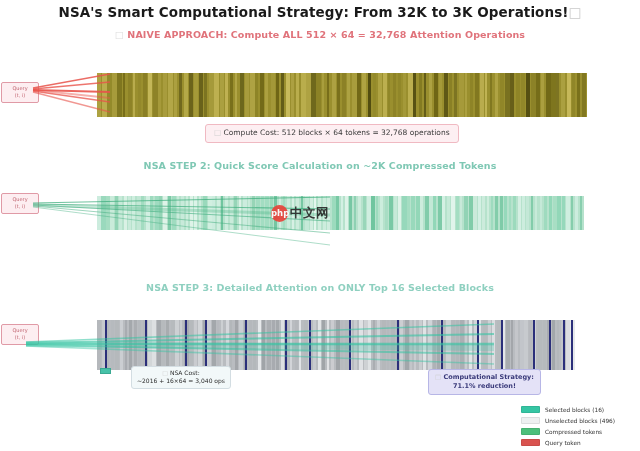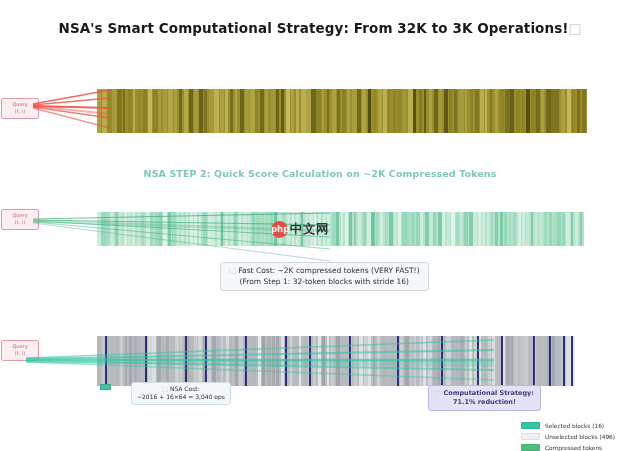--- a/index.html
+++ b/index.html
@@ -4,37 +4,37 @@
 <style>
   * { box-sizing: border-box; }
   html, body { margin:0; padding:0; }
   body {
     width:640px; height:451px;
     background:#ffffff;
     font-family:"DejaVu Sans","Liberation Sans",sans-serif;
     position:relative;
     overflow:hidden;
   }
-  .stage { position:absolute; inset:0;margin-top:16px; }
+  .stage { position:absolute; inset:0; }
 
   
   .title {
     position:absolute; top:4px; left:0; width:640px;
     text-align:center;
     font-size:13.5px; font-weight:bold; color:#1a1a1a;
     letter-spacing:0.1px;
   }
   .title .glyph { color:#c9c9c9; font-weight:normal; }
 
   .step-head {
     position:absolute; width:640px; text-align:center;
     font-size:9.5px; font-weight:bold; letter-spacing:0.1px;
   }
   #head1 { top:29px; color:#e0737b; }
-  #head2 { top:152px; color:#7fc8b4; }
+  #head2 { top:160px; color:#7fc8b4; }
   #head3 { top:282px; color:#8fd0c0; }
   .step-head .glyph { color:#dcdcdc; font-weight:normal; }
 
   
   .query-box {
     position:absolute;
     border:1px solid #e09aa6;
     background:#fdeef1;
     border-radius:2px;
     text-align:center;
@@ -132,22 +132,29 @@
 </style>
 </head>
 <body>
 
 <div class="stage">
 
   <div class="title">
     <span>NSA's Smart Computational Strategy: From 32K to 3K Operations!</span><span class="glyph">□</span>
   </div>
 
+  <div class="step-head" id="head1">
+    <span class="glyph">□</span>
+    <span>NAIVE APPROACH: Compute ALL 512 × 64 = 32,768 Attention Operations</span>
+  </div>
   <div class="step-head" id="head2">
     <span>NSA STEP 2: Quick Score Calculation on ~2K Compressed Tokens</span>
+  </div>
+  <div class="step-head" id="head3">
+    <span>NSA STEP 3: Detailed Attention on ONLY Top 16 Selected Blocks</span>
   </div>
 
   <div class="query-box" id="q1">
     <span>Query</span>
     <span class="l2">(t, i)</span>
   </div>
   <div class="query-box" id="q2">
     <span>Query</span>
     <span class="l2">(t, i)</span>
   </div>
@@ -260,20 +267,24 @@
     <g stroke="#e8524a" fill="none">
       <path d="M3,16 L80,2" stroke-width="1.4" opacity="0.85"></path>
       <path d="M3,17 L80,10" stroke-width="1.6" opacity="0.8"></path>
       <path d="M3,18 L80,20" stroke-width="1.8" opacity="0.9"></path>
       <path d="M3,19 L80,30" stroke-width="1.6" opacity="0.75"></path>
       <path d="M3,20 L80,40" stroke-width="1.3" opacity="0.6"></path>
       <path d="M3,18 L80,26" stroke-width="2.2" opacity="0.45"></path>
     </g>
   </svg>
 
+  <div class="callout" id="cost1">
+    <span class="glyph">□</span>
+    <span>Compute Cost: 512 blocks × 64 tokens = 32,768 operations</span>
+  </div>
 
   <div class="bar" id="bar2">
     <div class="stripes" id="stripes2">
         <div class="stripe" style="left: 0px; width: 3.5px; background: rgb(216, 242, 230); opacity: 0.66;"></div>
         <div class="stripe" style="left: 4.43px; width: 4.17px; background: rgb(143, 214, 182); opacity: 0.7;"></div>
         <div class="stripe" style="left: 8.85px; width: 4.01px; background: rgb(143, 214, 182); opacity: 0.42;"></div>
         <div class="stripe" style="left: 13.28px; width: 4.07px; background: rgb(216, 242, 230); opacity: 0.55;"></div>
         <div class="stripe" style="left: 17.71px; width: 3.4px; background: rgb(111, 196, 158); opacity: 0.48;"></div>
         <div class="stripe" style="left: 22.14px; width: 3.15px; background: rgb(216, 242, 230); opacity: 0.51;"></div>
         <div class="stripe" style="left: 26.56px; width: 3.25px; background: rgb(234, 248, 241); opacity: 0.69;"></div>
@@ -386,27 +397,20 @@
     <g stroke="#3fae7e" fill="none">
       <path d="M3,8 L300,2" stroke-width="1.1" opacity="0.75"></path>
       <path d="M3,9 L300,14" stroke-width="1.2" opacity="0.7"></path>
       <path d="M3,10 L300,26" stroke-width="1.2" opacity="0.6"></path>
       <path d="M3,11 L300,38" stroke-width="1.1" opacity="0.5"></path>
       <path d="M3,12 L300,50" stroke-width="1.0" opacity="0.42"></path>
       <path d="M3,10 L300,20" stroke-width="3.0" opacity="0.30"></path>
     </g>
   </svg>
 
-  <div class="callout" id="cost2">
-    <div>
-      <span class="glyph">□</span>
-      <span>Fast Cost: ~2K compressed tokens (VERY FAST!)</span>
-    </div>
-    <div>(From Step 1: 32-token blocks with stride 16)</div>
-  </div>
 
   <div class="bar" id="bar3">
     <div class="stripes" id="stripes3">
         <div class="stripe" style="left: 0px; width: 4.14px; background: rgb(179, 183, 186); opacity: 0.7;"></div>
         <div class="stripe" style="left: 4.6px; width: 3.85px; background: rgb(211, 214, 217); opacity: 0.5;"></div>
         <div class="stripe" style="left: 9.19px; width: 2.34px; background: rgb(179, 183, 186); opacity: 0.96;"></div>
         <div class="stripe" style="left: 13.79px; width: 3.34px; background: rgb(179, 183, 186); opacity: 0.35;"></div>
         <div class="stripe" style="left: 18.38px; width: 3.39px; background: rgb(179, 183, 186); opacity: 0.67;"></div>
         <div class="stripe" style="left: 22.98px; width: 3.33px; background: rgb(211, 214, 217); opacity: 0.69;"></div>
         <div class="stripe" style="left: 27.58px; width: 2.16px; background: rgb(158, 162, 166); opacity: 0.6;"></div>

